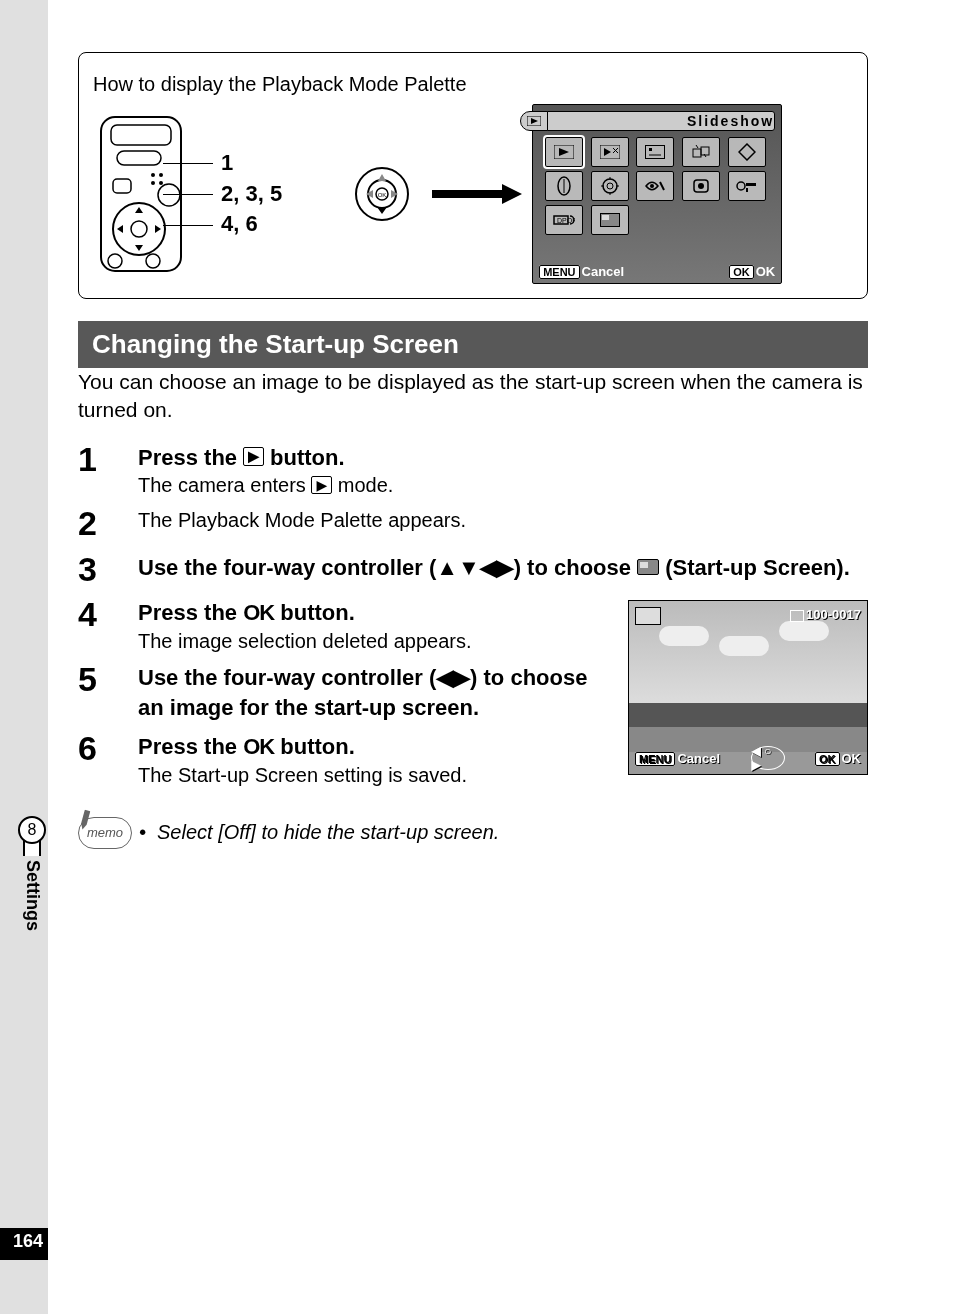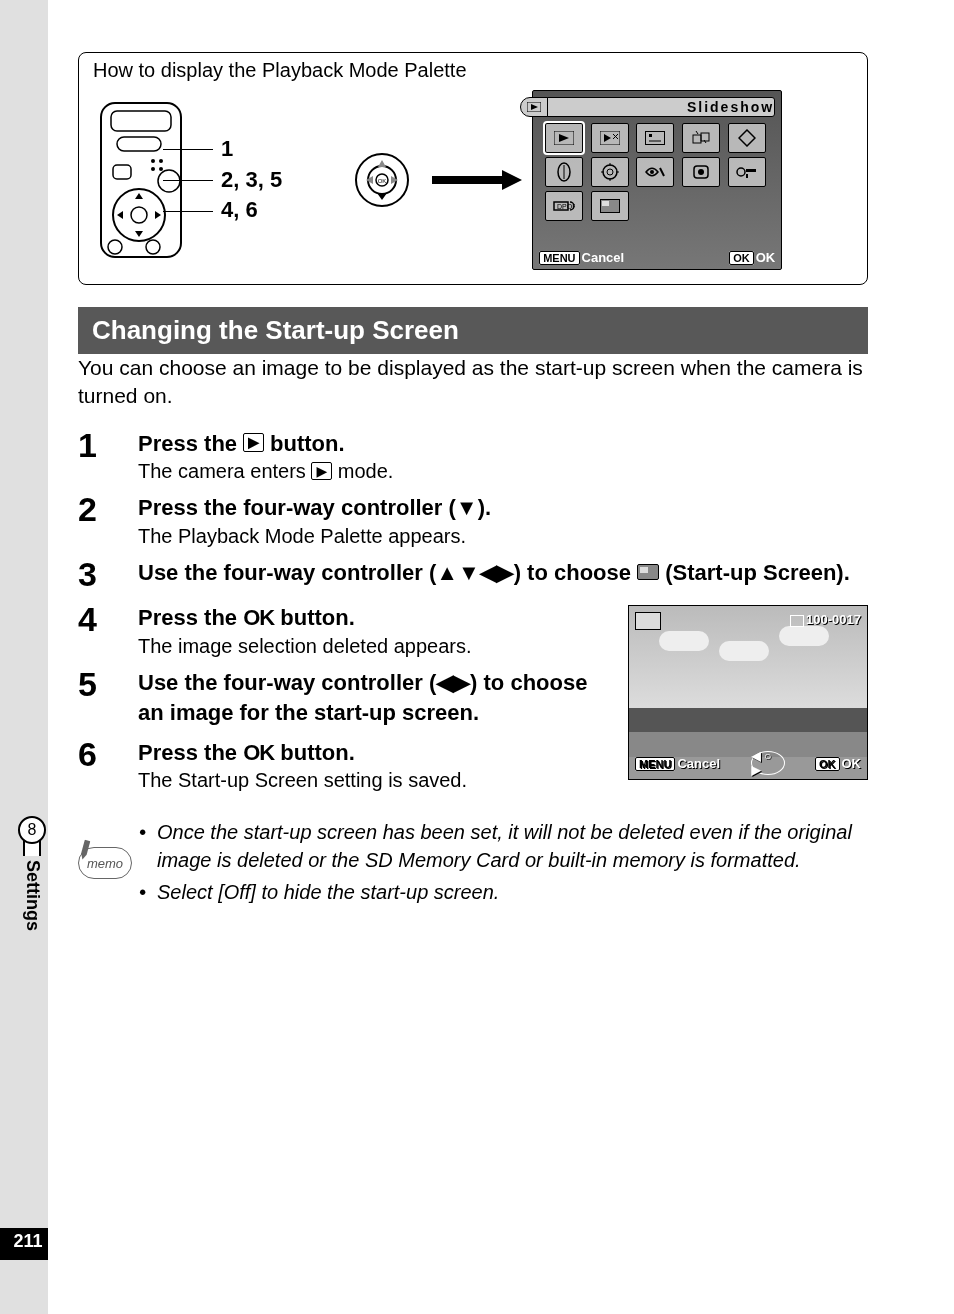--- a/index.html
+++ b/index.html
@@ -19,21 +19,21 @@
   }
   .content {
     position: absolute;
     left: 78px;
     top: 52px;
     width: 790px;
   }
   .box {
     border: 1px solid #000;
     border-radius: 8px;
-    padding: 6px 14px 14px 14px;
+    padding: 20px 14px 14px 14px;
     margin-bottom: 22px;
   }
   .box-title {
     font-size: 20px;
     margin-bottom: 8px;
   }
   .box-row {
     display: flex;
     align-items: center;
     gap: 10px;
@@ -191,21 +191,21 @@
 
 <div class="left-margin"></div>
 
 <div class="side-tab">
   <div class="chap-num">8</div>
   <div class="chap-bar"></div>
   <div class="chap-label">Settings</div>
 </div>
 
 <div class="page-number-bg"></div>
-<div class="page-number">211</div>
+<div class="page-number">164</div>
 
 <div class="content">
 
   <div class="box">
     <div class="box-title">How to display the Playback Mode Palette</div>
     <div class="box-row">
       <div class="camera-illustration">
         <svg viewBox="0 0 110 170">
           <rect x="8" y="8" width="80" height="154" rx="14" fill="#fff" stroke="#000" stroke-width="2"></rect>
           <rect x="18" y="16" width="60" height="20" rx="6" fill="#fff" stroke="#000" stroke-width="1.5"></rect>
@@ -349,21 +349,20 @@
       </div>
       <div class="step-sub">
         <span>The camera enters </span><span class="inline-icon">▶</span><span> mode.</span>
       </div>
     </div>
   </div>
 
   <div class="step">
     <div class="step-num">2</div>
     <div class="step-body">
-      <div class="step-main">Press the four-way controller (▼).</div>
       <div class="step-sub">The Playback Mode Palette appears.</div>
     </div>
   </div>
 
   <div class="step">
     <div class="step-num">3</div>
     <div class="step-body">
       <div class="step-main">
         <span>Use the four-way controller (▲▼◀▶) to choose </span><span class="tiny-startup-icon"></span><span> (Start-up Screen).</span>
       </div>
@@ -413,18 +412,17 @@
   </div>
 
   <div class="memo-section">
     <div class="memo-icon">
       <svg class="pen" viewBox="0 0 18 18">
           <path d="M2 16 L4 10 L14 0 L18 4 L8 14 z" fill="#666"></path>
         </svg>
       <div class="bubble">memo</div>
     </div>
     <ul class="memo-list">
-      <li>Once the start-up screen has been set, it will not be deleted even if the original image is deleted or the SD Memory Card or built-in memory is formatted.</li>
       <li>Select [Off] to hide the start-up screen.</li>
     </ul>
   </div>
 
 </div>
 
 </body></html>

